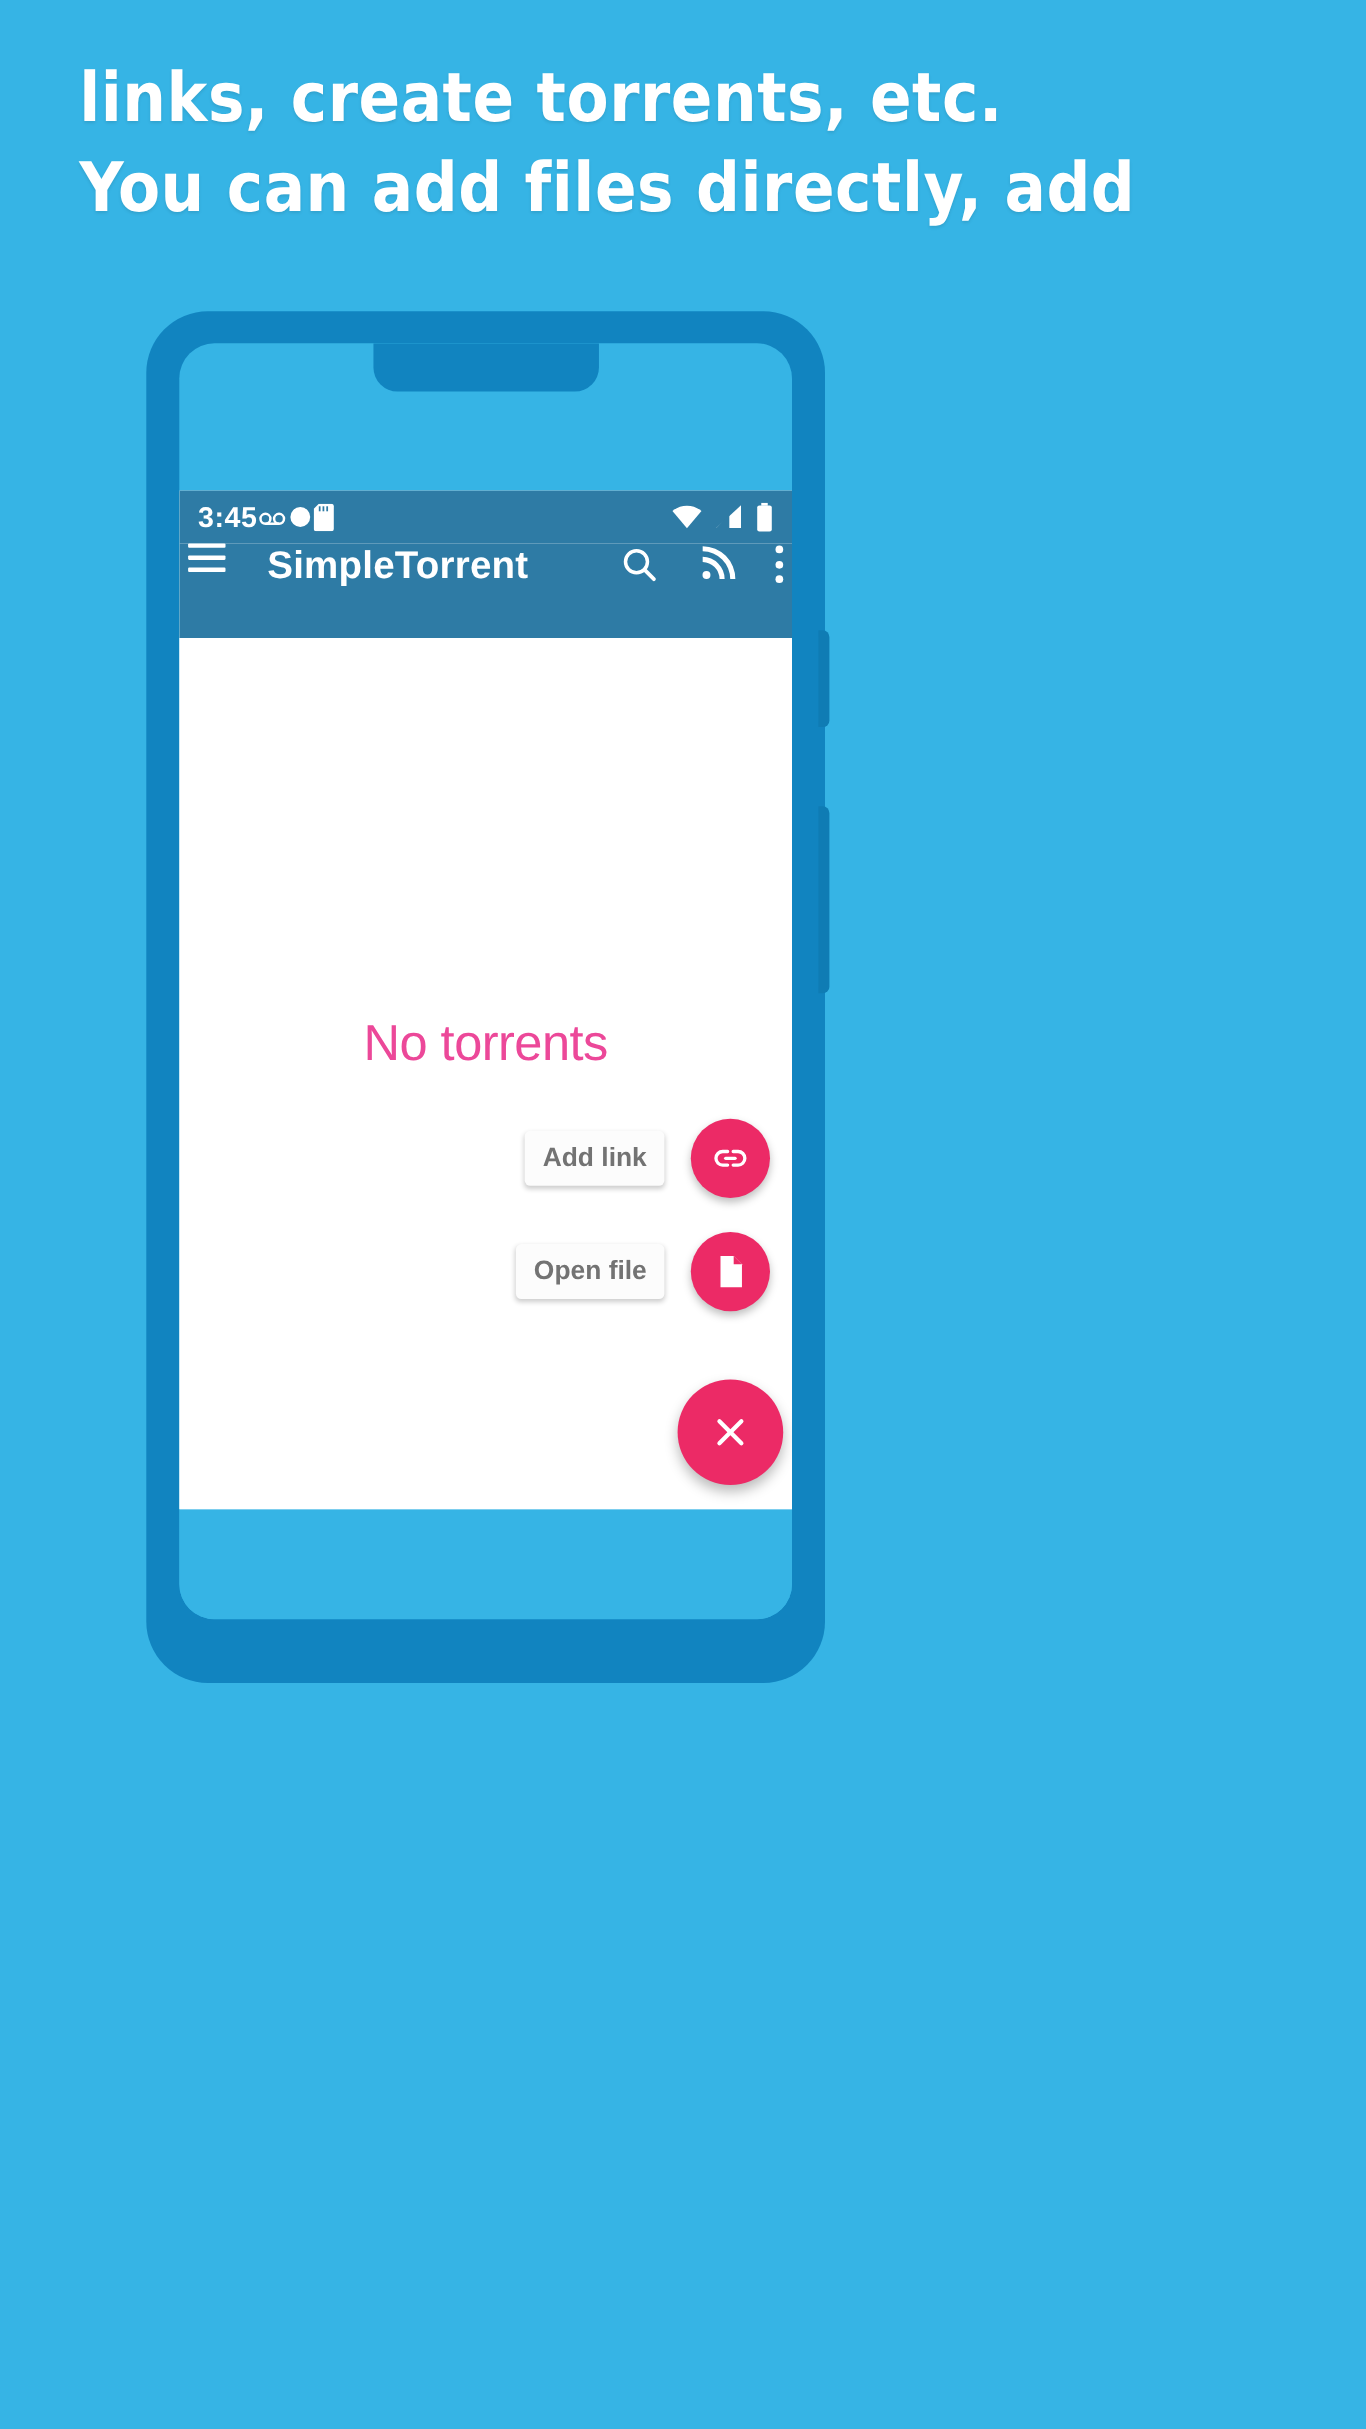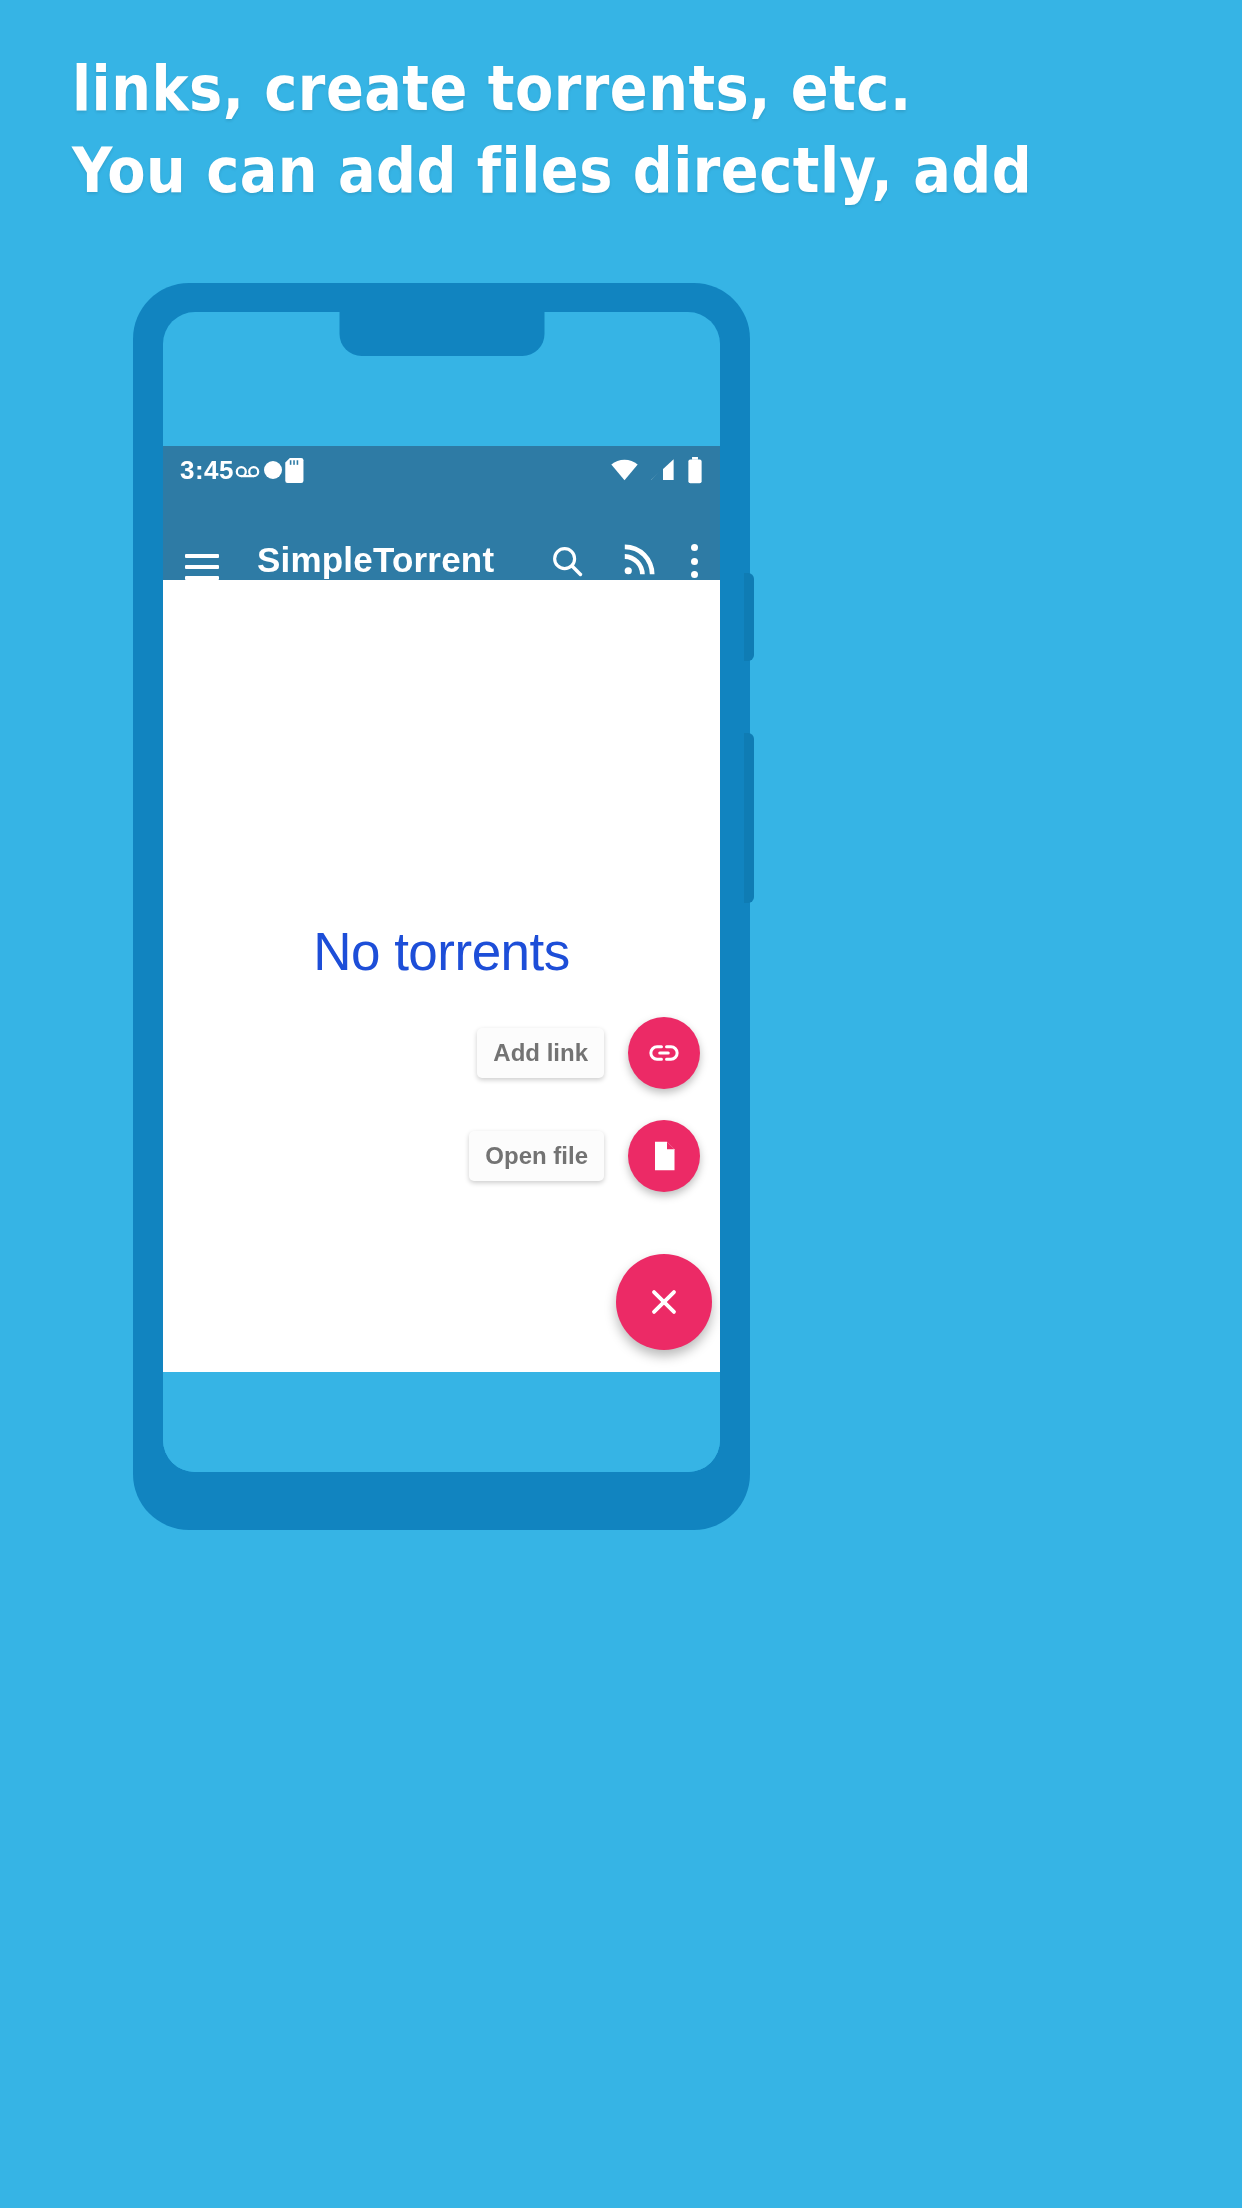--- a/index.html
+++ b/index.html
@@ -115,22 +115,22 @@
     align-items: center;
     gap: 11px;
   }
   .si { display: block; }
 
   
   .appbar {
     height: 86px;
     background: #2e7ba5;
     display: flex;
-    align-items: flex-end;
-    padding: 0 22px;
+    align-items: flex-start;
+    padding: 0 8px;
     color: #ffffff;
   }
   .hamburger {
     width: 34px;
     height: 26px;
     display: flex;
     flex-direction: column;
     justify-content: space-between;
     flex: 0 0 auto;
   }
@@ -175,22 +175,22 @@
     height: 792px;
     background: #ffffff;
   }
 
   .empty-text {
     position: absolute;
     left: 0;
     right: 0;
     top: 341px;
     text-align: center;
-    color: #1d4ed8;
-    font-size: 53px;
+    color: #ec4899;
+    font-size: 46px;
     font-weight: 400;
     letter-spacing: -0.5px;
   }
 
   
   .fab-stack {
     position: absolute;
     right: 20px;
     bottom: 22px;
     display: flex;

